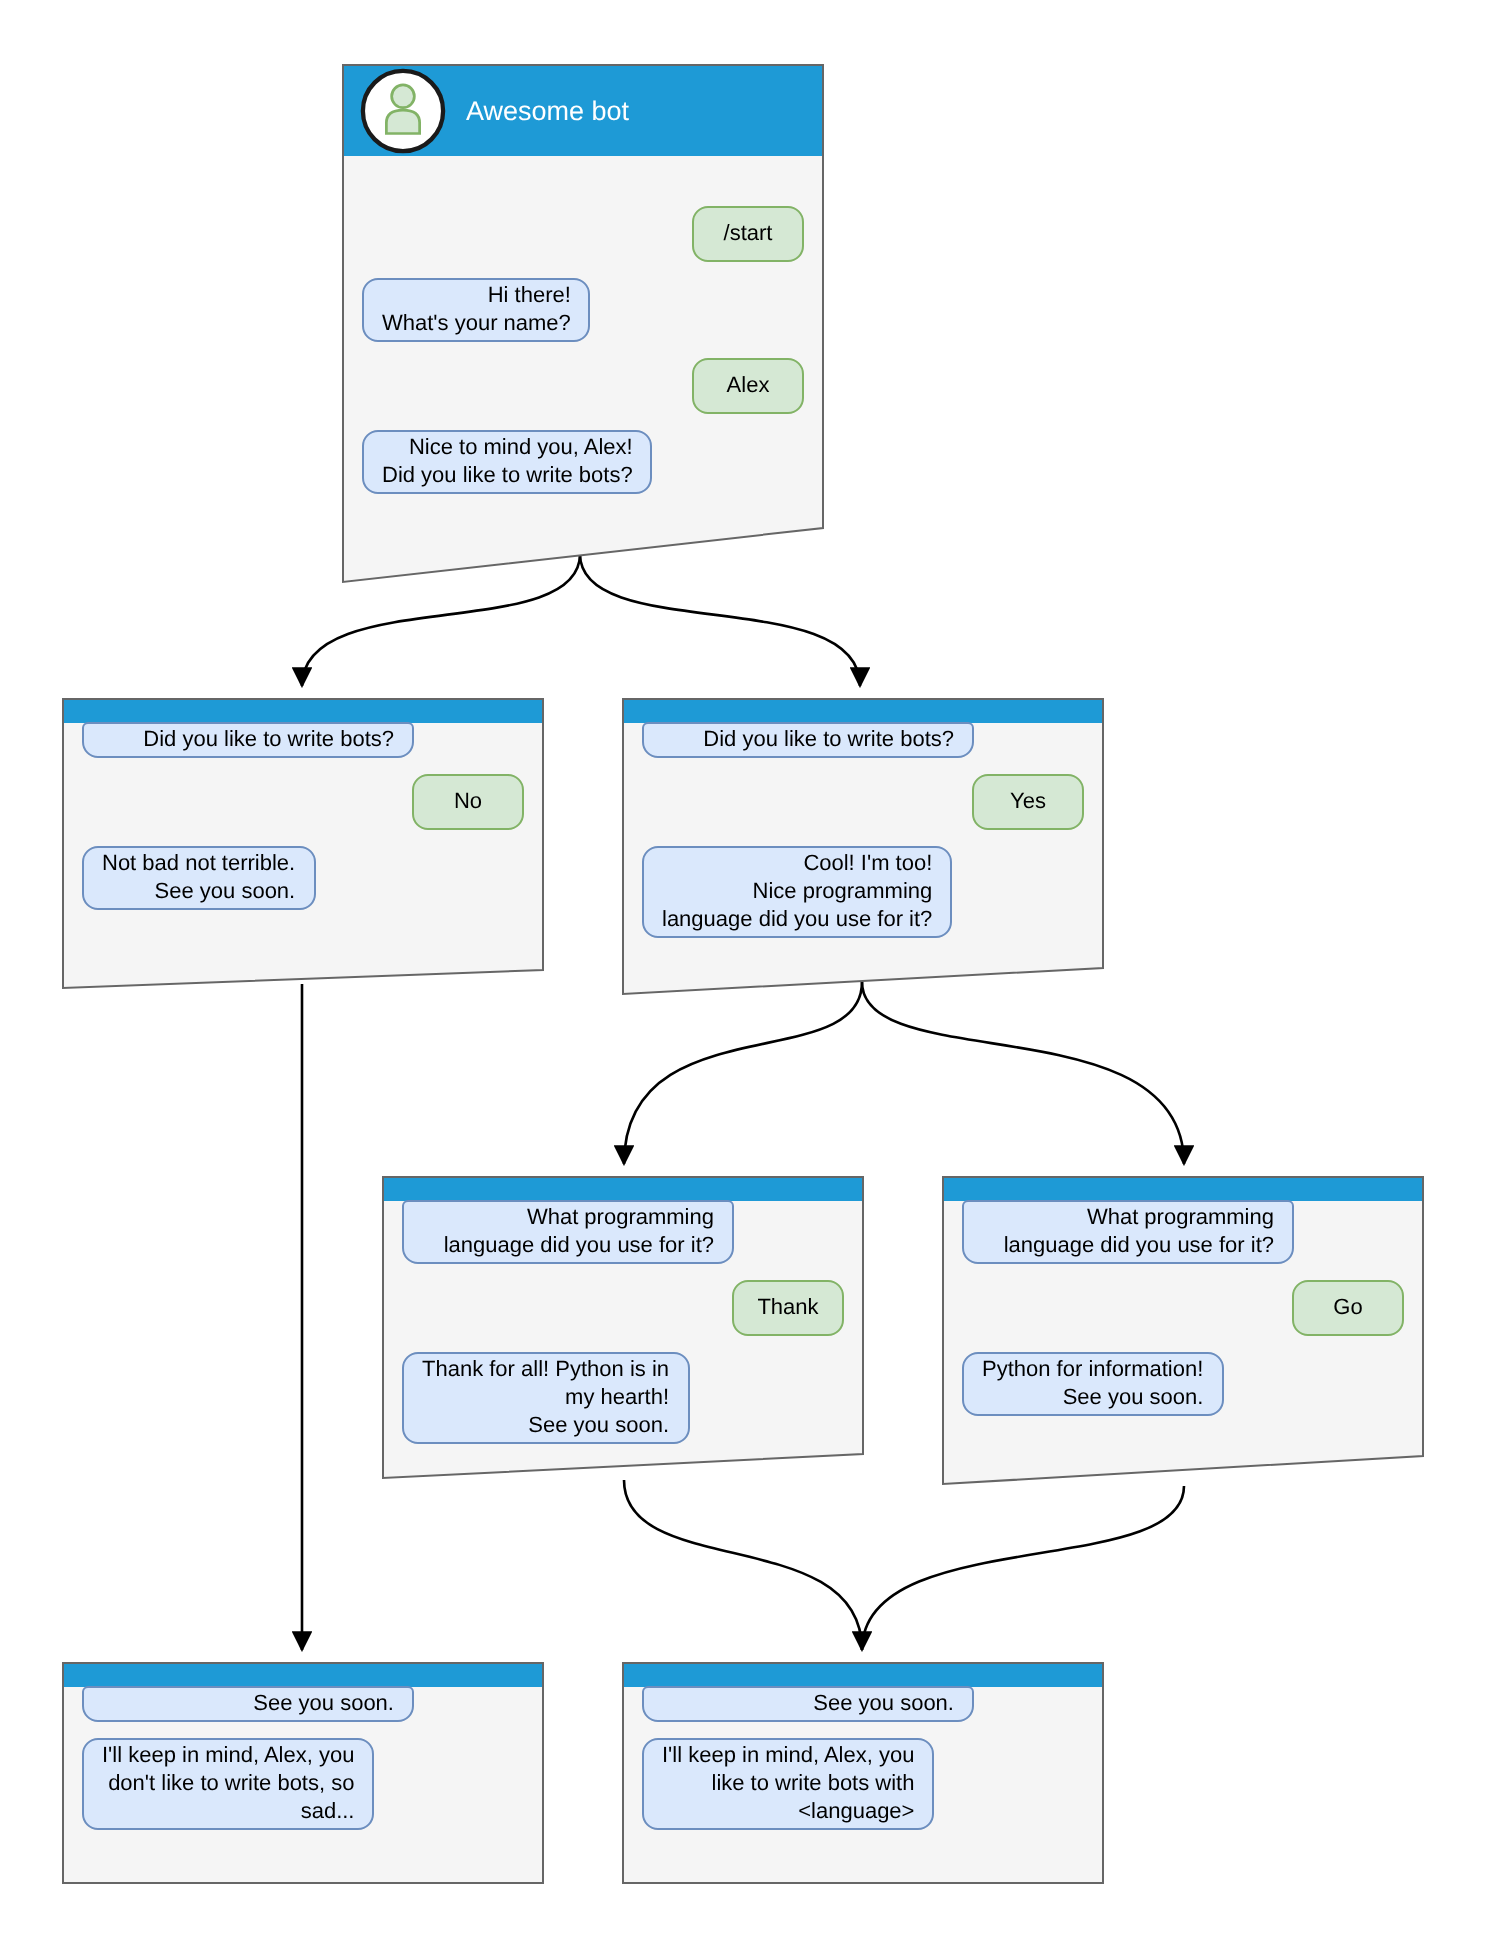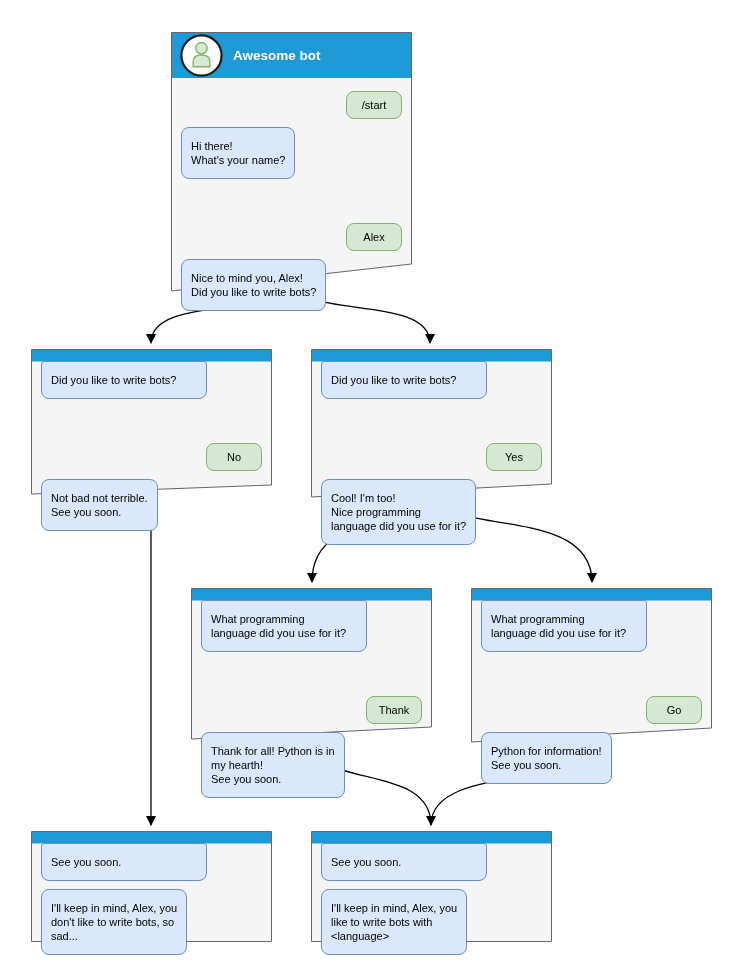--- a/index.html
+++ b/index.html
@@ -15,42 +15,42 @@
   .window { position:absolute; }
   .frame { position:absolute; left:0; top:0; }
   .frame-shape { fill:var(--window_fill); stroke:var(--window_border); stroke-width:1; }
   .band { fill:var(--header_blue); }
 
   .header {
     position:absolute; left:0; top:0; height:46px; width:100%;
     display:flex; align-items:center; gap:9px; padding-left:8px; box-sizing:border-box;
   }
   .avatar { width:45px; height:45px; display:block; }
-  .title { color:var(--title_color); font-weight:bold; font-size:13.5px; }
+  .title { color:var(--title_color); font-weight:normal; font-size:13.5px; }
 
   .msgs {
     position:absolute; left:0; right:0;
     display:flex; flex-direction:column; gap:8px; padding:0 10px;
   }
   .msgs.below-header { top:46px; }
   .msgs.below-band  { top:12px; }
-  .msgs.first-gap > .bubble:first-child { margin-top:13px; }
+  .msgs.first-gap > .bubble:first-child { margin-top:25px; }
 
   .bubble {
     border:1px solid; border-radius:8px;
-    padding:11px 9px; font-size:11px; line-height:14px;
-    white-space:pre-line; width:fit-content; box-sizing:border-box;
+    padding:1px 9px; font-size:11px; line-height:14px;
+    white-space:pre-line; width:fit-content; box-sizing:border-box;text-align:right;
   }
   .bot {
     background:var(--bot_bubble_fill); border-color:var(--bot_bubble_border);
     align-self:flex-start;
   }
   .user {
     background:var(--user_bubble_fill); border-color:var(--user_bubble_border);
-    align-self:flex-end; min-width:56px; text-align:center; padding:6px 11px;margin-top:36px;
+    align-self:flex-end; min-width:56px; text-align:center; padding:6px 11px;
   }
   .echo { border-radius:3px 3px 8px 8px; }
   .w-fixed { width:166px; }
 </style>
 </head>
 <body>
 
 <div class="canvas">
 
   <svg class="connectors" width="743" height="971">

